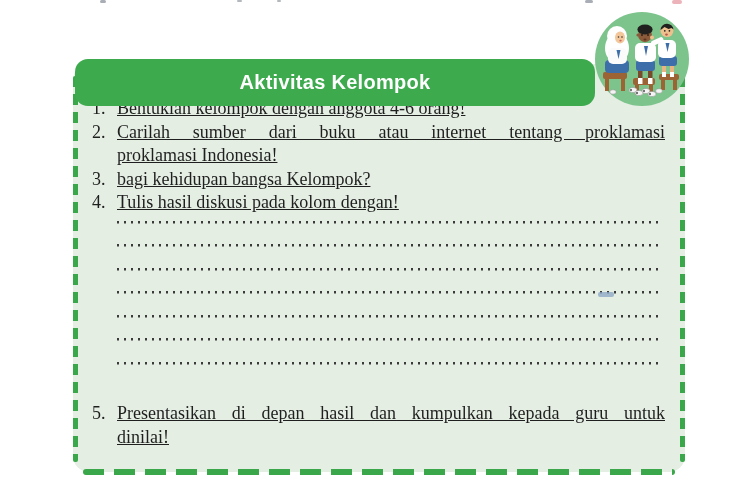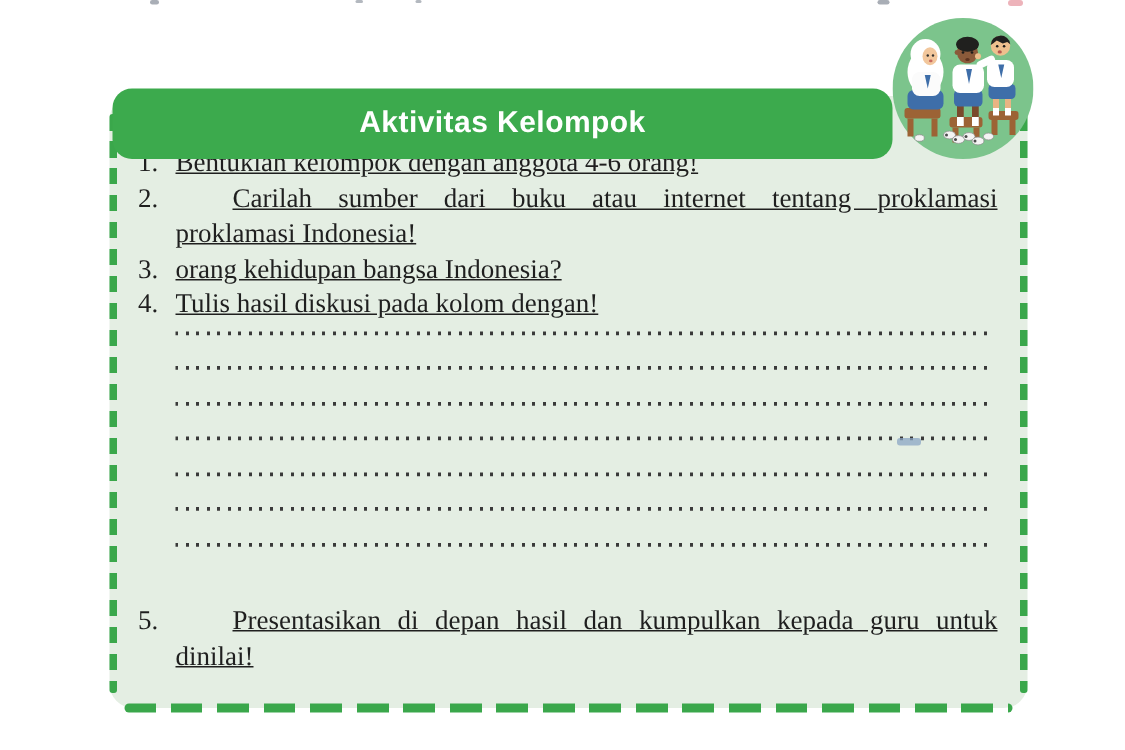--- a/index.html
+++ b/index.html
@@ -50,21 +50,21 @@
   .illustration { position:absolute; left:595px; top:12px; width:94px; height:94px; }
 
   
   .content {
     position:relative; padding:33px 20px 0 19px;
     color:#1f1f1f; font-size:18px; line-height:23.5px;
   }
   .item { display:flex; }
   .item-num { flex:0 0 25px; width:25px; }
   .item-lines { flex:1;text-decoration:underline; }
-  .jline { text-align:justify; text-align-last:justify;margin-left:38px; }
+  .jline { text-align:justify; text-align-last:justify; }
   .item-last { margin-top:35px; }
 
   .answer-lines { margin:-12px 0 0 25px; padding-right:6px; }
   .answer-line {
     height:23.5px;
     background-image:repeating-linear-gradient(90deg,#3a3a3a 0 2px,transparent 2px 7px);
     background-size:100% 2.5px;
     background-repeat:no-repeat;
     background-position:0 calc(100% - 3px);
   }
@@ -98,21 +98,21 @@
         <div class="item-num">2.</div>
         <div class="item-lines">
           <div class="jline">Carilah sumber dari buku atau internet tentang proklamasi</div>
           <div>proklamasi Indonesia!</div>
         </div>
       </div>
 
       <div class="item">
         <div class="item-num">3.</div>
         <div class="item-lines">
-          <div>orang kehidupan bangsa Indonesia?</div>
+          <div>bagi kehidupan bangsa Kelompok?</div>
         </div>
       </div>
 
       <div class="item">
         <div class="item-num">4.</div>
         <div class="item-lines">
           <div>Tulis hasil diskusi pada kolom dengan!</div>
         </div>
       </div>
 

